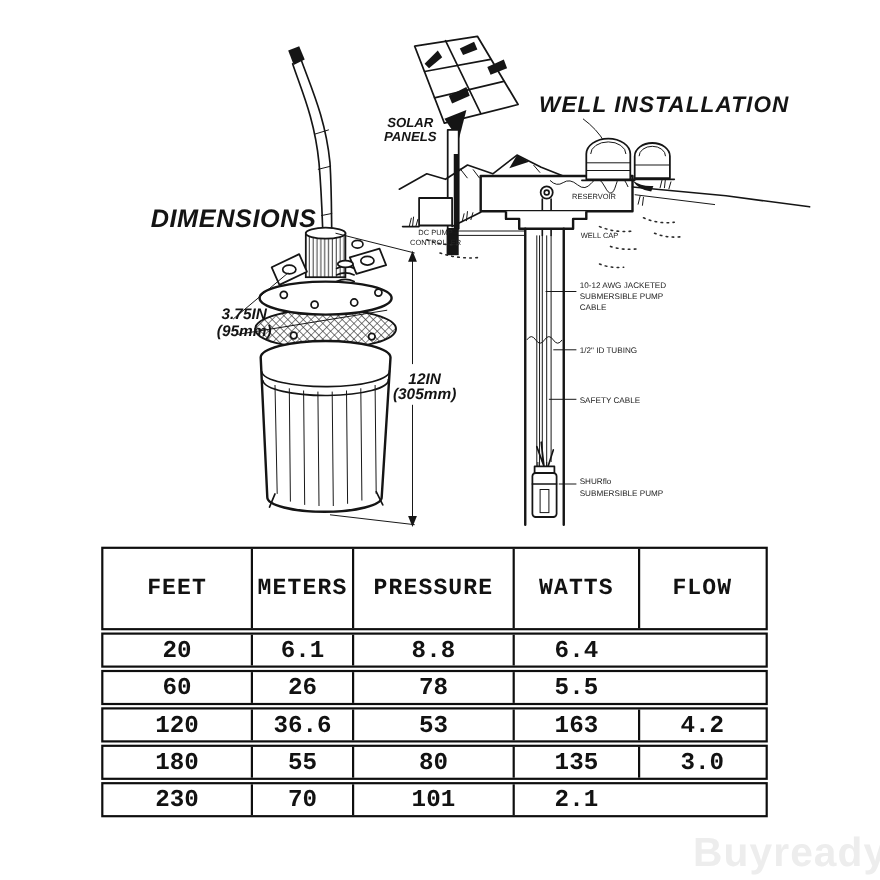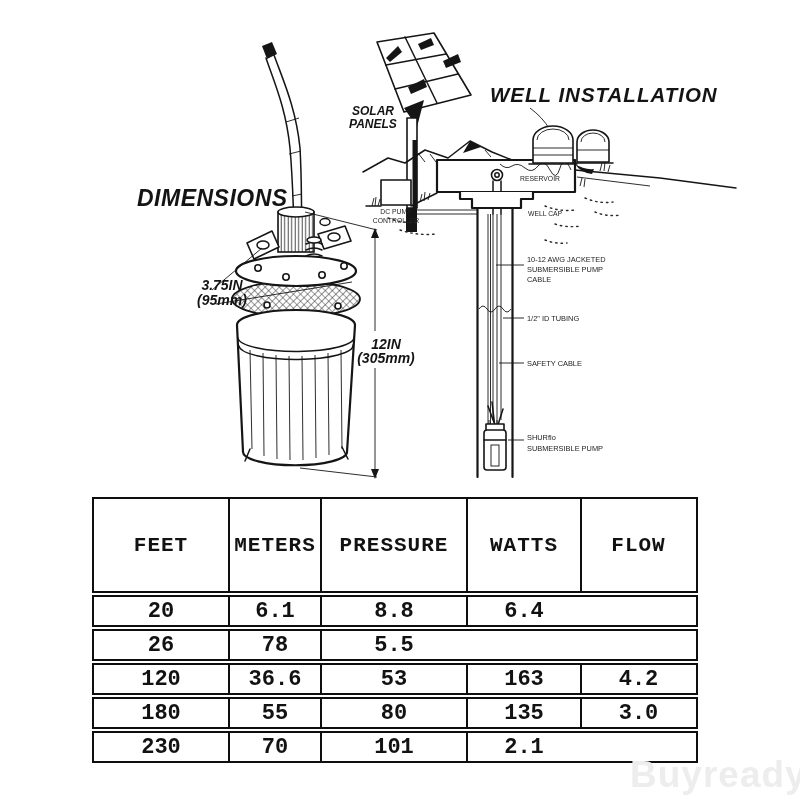--- a/index.html
+++ b/index.html
@@ -26,21 +26,21 @@
   .t-box{
     display:grid;grid-template-columns:134px 92px 146px 114px 115px;
     border:2.5px solid #0e0e0e;background:#ffffff;margin-bottom:2px;box-sizing:border-box;
   }
   .t-cell{
     border-left:2.5px solid #0e0e0e;display:flex;align-items:center;justify-content:center;
     font-family:"Liberation Mono","DejaVu Sans Mono",monospace;font-weight:700;color:#121212;
     box-sizing:border-box;
   }
   .t-cell:first-child{border-left:none;}
-  .t-head .t-cell{height:92px;font-size:21px;letter-spacing:1px;}
+  .t-head .t-cell{height:72px;font-size:21px;letter-spacing:1px;}
   .t-row .t-cell{height:28px;font-size:22px;}
   
   .watermark{
     position:absolute;left:630px;top:754px;font-size:37px;font-weight:700;
     color:#ededed;letter-spacing:1px;font-family:"Liberation Sans",sans-serif;
   }
 </style>
 </head>
 <body>
 
@@ -223,20 +223,21 @@
     <div class="t-cell">WATTS</div>
     <div class="t-cell">FLOW</div>
   </div>
   <div class="t-box t-row">
     <div class="t-cell">20</div>
     <div class="t-cell">6.1</div>
     <div class="t-cell">8.8</div>
     <div class="t-cell">6.4</div>
   </div>
   <div class="t-box t-row">
+    <div class="t-cell">60</div>
     <div class="t-cell">26</div>
     <div class="t-cell">78</div>
     <div class="t-cell">5.5</div>
   </div>
   <div class="t-box t-row">
     <div class="t-cell">120</div>
     <div class="t-cell">36.6</div>
     <div class="t-cell">53</div>
     <div class="t-cell">163</div>
     <div class="t-cell">4.2</div>

